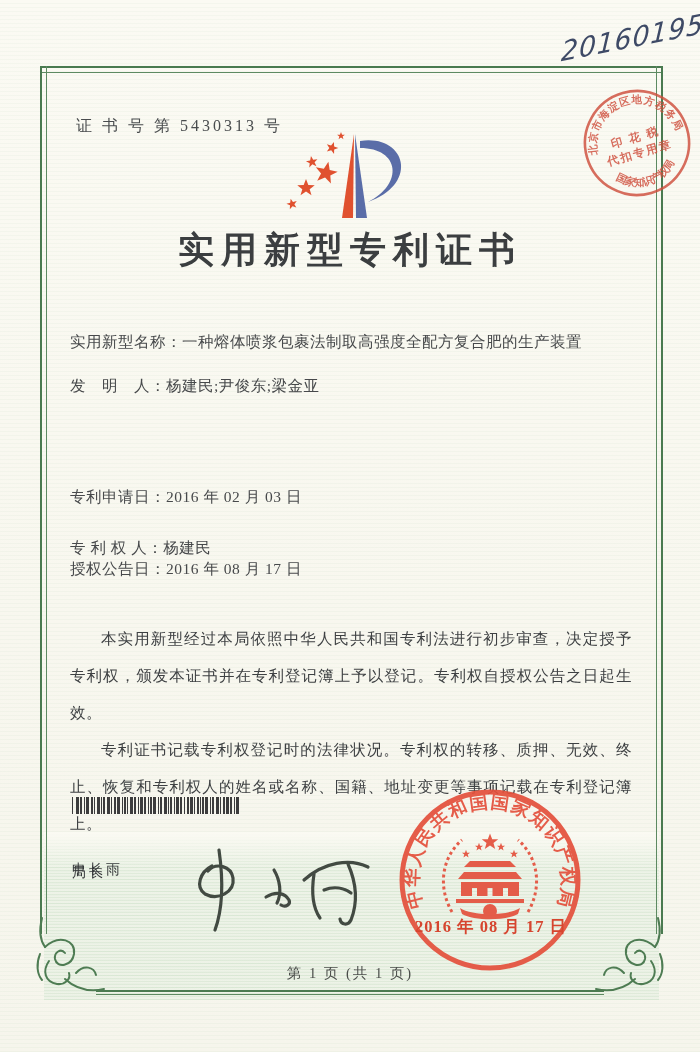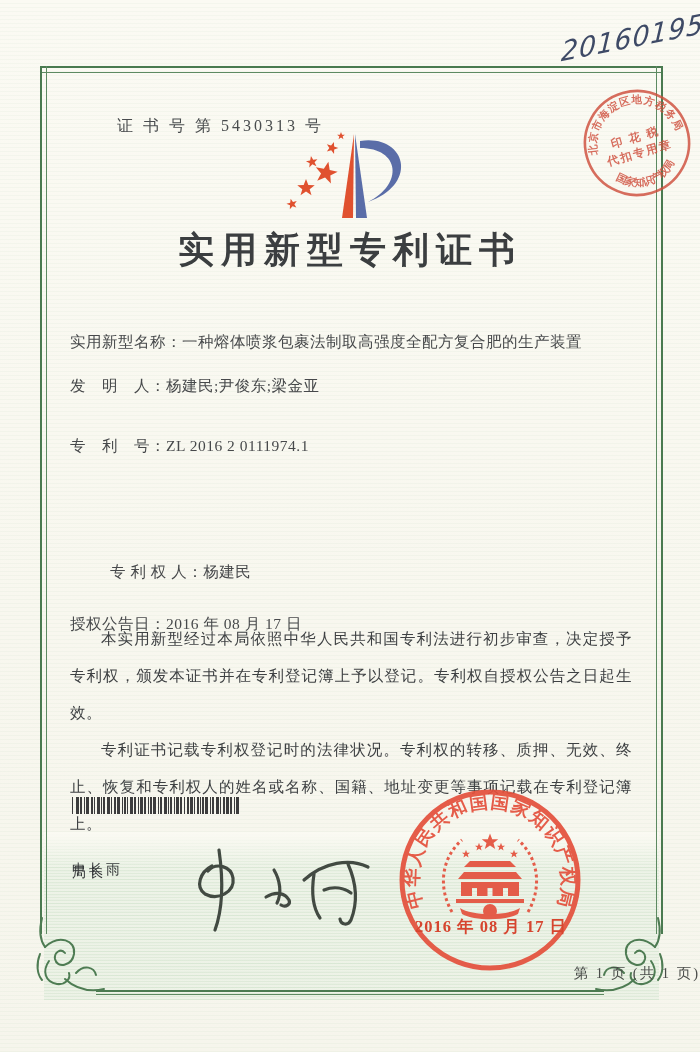--- a/index.html
+++ b/index.html
@@ -13,30 +13,30 @@
   .frame{position:absolute;box-sizing:border-box;}
   .f-top{left:40px;right:37px;top:66px;height:7px;border-top:2.5px solid #4a7a50;border-bottom:1px solid #5d8a61;}
   .f-left{left:40px;top:66px;width:7px;height:868px;border-left:2.5px solid #4a7a50;border-right:1px solid #5d8a61;}
   .f-right{right:37px;top:66px;width:7px;height:868px;border-right:2.5px solid #4a7a50;border-left:1px solid #5d8a61;}
   .f-bottom{left:96px;width:508px;top:990px;height:5px;border-top:2px solid #4a7a50;border-bottom:1px solid #5d8a61;}
   .bottom-wash{left:44px;right:41px;top:832px;height:168px;
         background:repeating-linear-gradient(0deg, rgba(140,195,150,0.22) 0 1px, rgba(222,238,222,0.38) 1px 3px);}
   .bottom-wash-fade{left:44px;right:41px;top:832px;height:36px;background:linear-gradient(#fbfaf3,rgba(251,250,243,0));}
   .handwriting{left:560px;top:22px;font-family:"DejaVu Sans",sans-serif;font-style:italic;
         font-size:27px;color:#3e4a66;transform:rotate(-11deg) skewX(-14deg);letter-spacing:1px;}
-  .cert-no{left:76px;top:116px;font-size:16px;letter-spacing:3px;color:#494c4e;margin-left:41px;}
+  .cert-no{left:76px;top:116px;font-size:16px;letter-spacing:3px;color:#494c4e;}
   .title{left:0;right:0;top:226px;text-align:center;font-size:36px;font-weight:bold;
         letter-spacing:7px;color:#3b3e40;}
   .field-row{left:70px;width:566px;font-size:15.5px;color:#47494b;letter-spacing:0.5px;white-space:nowrap;}
   .field-label{color:#47494b;}
   .body-text{left:70px;width:562px;top:620px;font-size:15.5px;line-height:37px;
         color:#3e4143;letter-spacing:0.6px;text-align:justify;}
   .body-text p{margin:0;text-indent:2em;}
   .officer-label{left:72px;font-size:14px;color:#35383a;letter-spacing:3px;}
-  .footer-page{left:0;right:0;top:964px;text-align:right;font-size:14.5px;color:#4a4d4a;letter-spacing:2px;}
+  .footer-page{left:0;right:0;top:964px;text-align:center;font-size:14.5px;color:#4a4d4a;letter-spacing:2px;}
   .seal-date{left:402px;top:916px;width:178px;text-align:center;font-size:16.5px;font-weight:bold;
         color:#d6452f;letter-spacing:1px;font-family:"Liberation Serif",serif;}
   svg{display:block;}
   .seal-ring-text{font-size:18.5px;font-weight:bold;letter-spacing:1.5px;fill:#e4503c;}
   .stamp-text{font-size:10.5px;font-weight:bold;fill:#cf4f3d;letter-spacing:1px;}
   .stamp-center{font-size:11.5px;font-weight:bold;fill:#cf4f3d;letter-spacing:2px;text-anchor:middle;}
   .stamp-char{font-size:10.5px;font-weight:bold;fill:#cf4f3d;text-anchor:middle;}
 </style>
 </head>
 <body>
@@ -118,27 +118,27 @@
   </svg>
 
   <div class="abs title">实用新型专利证书</div>
 
   <div class="abs field-row" style="top:332px;">
     <span class="field-label">实用新型名称：</span><span>一种熔体喷浆包裹法制取高强度全配方复合肥的生产装置</span>
   </div>
   <div class="abs field-row" style="top:376px;">
     <span class="field-label">发　明　人：</span><span>杨建民;尹俊东;梁金亚</span>
   </div>
-  <div class="abs field-row" style="top:436px;">
-    <span class="field-label">专　利　号：</span><span>ZL 2016 2 0111974.1</span>
-  </div>
-  <div class="abs field-row" style="top:562px;margin-left:40px;">
+  <div class="abs field-row" style="top:487px;">
+    <span class="field-label">专利申请日：</span><span>2016 年 02 月 03 日</span>
+  </div>
+  <div class="abs field-row" style="top:538px;">
     <span class="field-label">专 利 权 人：</span><span>杨建民</span>
   </div>
-  <div class="abs field-row" style="top:614px;">
+  <div class="abs field-row" style="top:559px;">
     <span class="field-label">授权公告日：</span><span>2016 年 08 月 17 日</span>
   </div>
 
   <div class="abs body-text">
     <p>本实用新型经过本局依照中华人民共和国专利法进行初步审查，决定授予专利权，颁发本证书并在专利登记簿上予以登记。专利权自授权公告之日起生效。</p>
     <p>专利证书记载专利权登记时的法律状况。专利权的转移、质押、无效、终止、恢复和专利权人的姓名或名称、国籍、地址变更等事项记载在专利登记簿上。</p>
   </div>
 
   <svg id="barcode-svg" class="abs" style="left:72px;top:797px;" width="185" height="17" viewBox="0 0 185 17">
       <rect x="0" y="0" width="1" height="17" fill="#3c3c3c"></rect>

